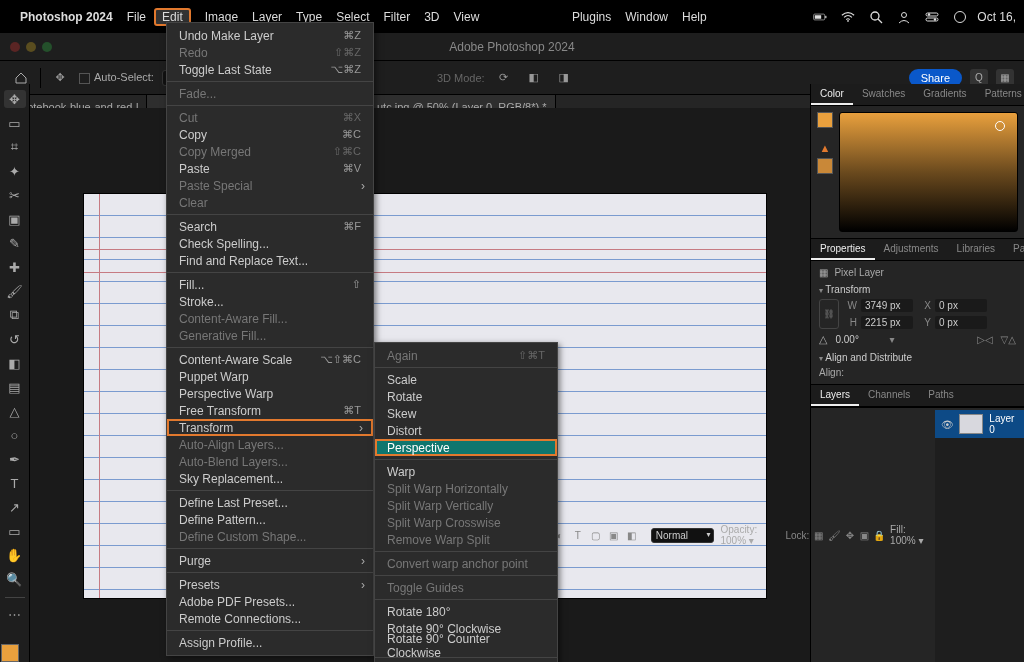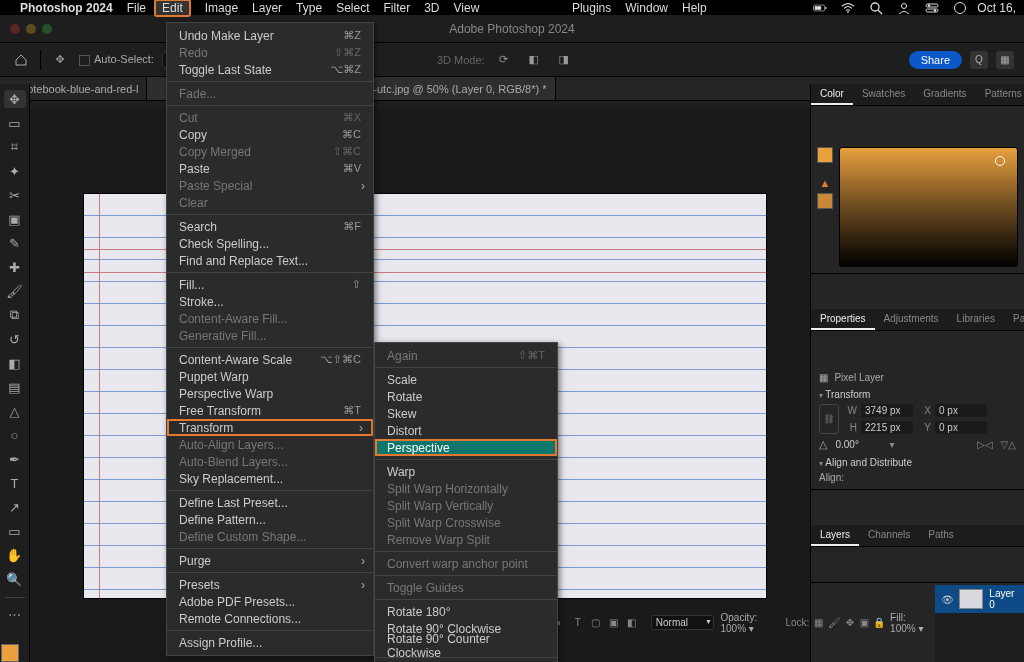--- a/index.html
+++ b/index.html
@@ -1,19 +1,19 @@
 <!DOCTYPE html>
 <html><head>
 <meta charset="utf-8">
 <style>
   * { margin: 0; padding: 0; box-sizing: border-box; font-family: -apple-system, "Helvetica Neue", Arial, sans-serif; }
   body { background: #1e1e1e; color: #cccccc; font-size: 11px; width: 1024px; height: 662px; overflow: hidden; position: relative; }
 
   
-  .menubar { background: #000; height: 15px; display: flex; align-items: center; padding: 0 8px; color: #ddd; font-size: 12px; }
+  .menubar { background: #000; height: 33px; display: flex; align-items: center; padding: 0 8px; color: #ddd; font-size: 12px; }
   .menubar .apple { margin-right: 12px; font-size: 14px; }
   .menubar .appname { font-weight: 600; margin-right: 14px; }
   .menubar .mitem { margin-right: 14px; cursor: default; }
   .menubar .mitem.edit-open { background: #333; border: 2px solid #e2792e; border-radius: 3px; padding: 0 6px; margin-left: -6px; }
   .menubar .spacer { flex: 1; }
   .menubar .ritem { margin-left: 14px; display: flex; align-items: center; gap: 4px; }
   .menubar .ritem svg, .menubar .ritem .glyph { width: 14px; height: 14px; fill: #ddd; }
   .menubar .date { margin-left: 10px; }
 
   
@@ -51,21 +51,21 @@
 
   
   .toolstrip { position: absolute; left: 0; top: 84px; width: 30px; bottom: 0; background: #1e1e1e; border-right: 1px solid #000; padding-top: 6px; display: flex; flex-direction: column; align-items: center; gap: 6px; }
   .tool { width: 22px; height: 22px; display: flex; align-items: center; justify-content: center; color: #aaa; font-size: 13px; border-radius: 3px;}
   .tool.active { background: #333; }
   .fgswatch { width: 18px; height: 18px; background: #e9a03d; border: 1px solid #666; margin-top: 8px; position: relative; }
   .bgswatch { width: 18px; height: 18px; background: #fff; border: 1px solid #666; position: absolute; left: 14px; top: 8px; z-index:-1; }
   .swatchwrap { position: relative; width: 28px; height: 28px; margin-top:6px; }
 
   
-  .rside { position: absolute; right: 0; top: 84px; width: 214px; bottom: 0; background: #252525; border-left: 1px solid #000; font-size: 10px; color: #ccc; display:flex; flex-direction:column;gap:35px; }
+  .rside { position: absolute; right: 0; top: 84px; width: 214px; bottom: 0; background: #252525; border-left: 1px solid #000; font-size: 10px; color: #ccc; display:flex; flex-direction:column; }
   .rside .tabrow { display: flex; border-bottom: 1px solid #000; background: #1c1c1c; }
   .rside .tabrow .ptab { padding: 4px 9px; color: #888; font-size:10px; cursor:default;}
   .rside .tabrow .ptab.active { color: #eee; border-bottom: 2px solid #eee; }
 
   .colorpanel { padding: 6px; display: flex; gap: 6px; border-bottom:1px solid #000; }
   .colorpanel .swcol { display:flex; flex-direction:column; gap:4px; align-items:center; }
   .colorpanel .sw { width: 16px; height: 16px; border: 1px solid #555; }
   .colorpanel .field { flex:1; height: 120px; background: linear-gradient(to bottom, #e9a03d 0%, #6b4a1e 50%, #000 100%); border:1px solid #000; position:relative; border-radius:3px; }
   .colorpanel .field .ring { position:absolute; right:12px; top:8px; width:10px;height:10px;border:1px solid #fff; border-radius:50%; }
 

